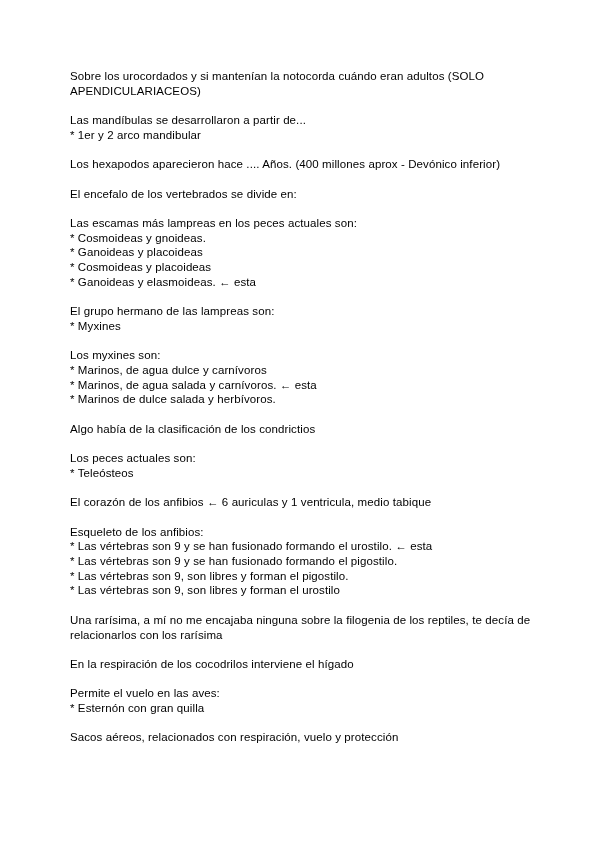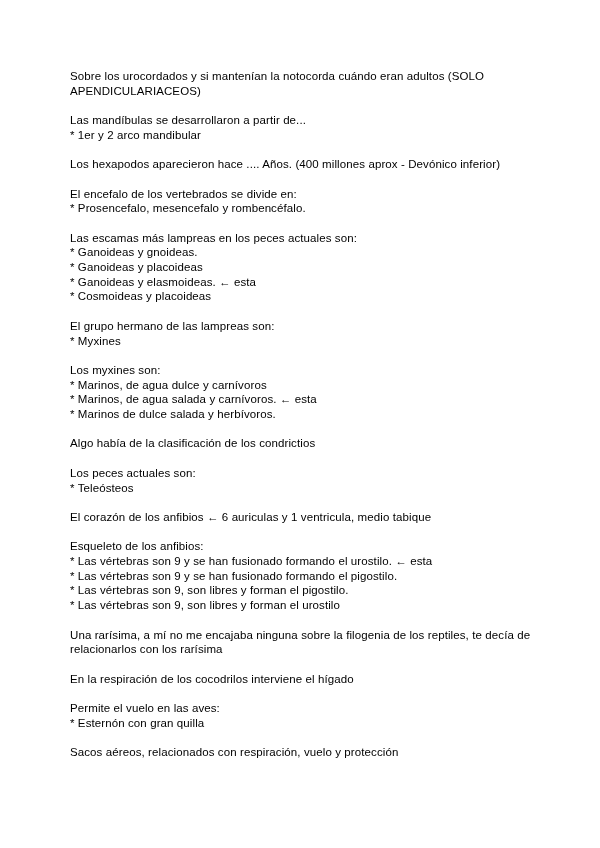--- a/index.html
+++ b/index.html
@@ -41,27 +41,26 @@
   <div class="doc-text" id="doc-text" style="color: rgb(0, 0, 0);">
       <div class="line">Sobre los urocordados y si mantenían la notocorda cuándo eran adultos (SOLO</div>
       <div class="line">APENDICULARIACEOS)</div>
       <div class="blank-line"></div>
       <div class="line">Las mandíbulas se desarrollaron a partir de...</div>
       <div class="line">* 1er y 2 arco mandibular</div>
       <div class="blank-line"></div>
       <div class="line">Los hexapodos aparecieron hace .... Años. (400 millones aprox - Devónico inferior)</div>
       <div class="blank-line"></div>
       <div class="line">El encefalo de los vertebrados se divide en:</div>
-      <div class="line">* Prosencefalo, mesencefalo y rombencéfalo.</div>
       <div class="blank-line"></div>
       <div class="line">Las escamas más lampreas en los peces actuales son:</div>
-      <div class="line">* Ganoideas y gnoideas.</div>
+      <div class="line">* Cosmoideas y gnoideas.</div>
       <div class="line">* Ganoideas y placoideas</div>
+      <div class="line">* Cosmoideas y placoideas</div>
       <div class="line">* Ganoideas y elasmoideas. ← esta</div>
-      <div class="line">* Cosmoideas y placoideas</div>
       <div class="blank-line"></div>
       <div class="line">El grupo hermano de las lampreas son:</div>
       <div class="line">* Myxines</div>
       <div class="blank-line"></div>
       <div class="line">Los myxines son:</div>
       <div class="line">* Marinos, de agua dulce y carnívoros</div>
       <div class="line">* Marinos, de agua salada y carnívoros. ← esta</div>
       <div class="line">* Marinos de dulce salada y herbívoros.</div>
       <div class="blank-line"></div>
       <div class="line">Algo había de la clasificación de los condrictios</div>

